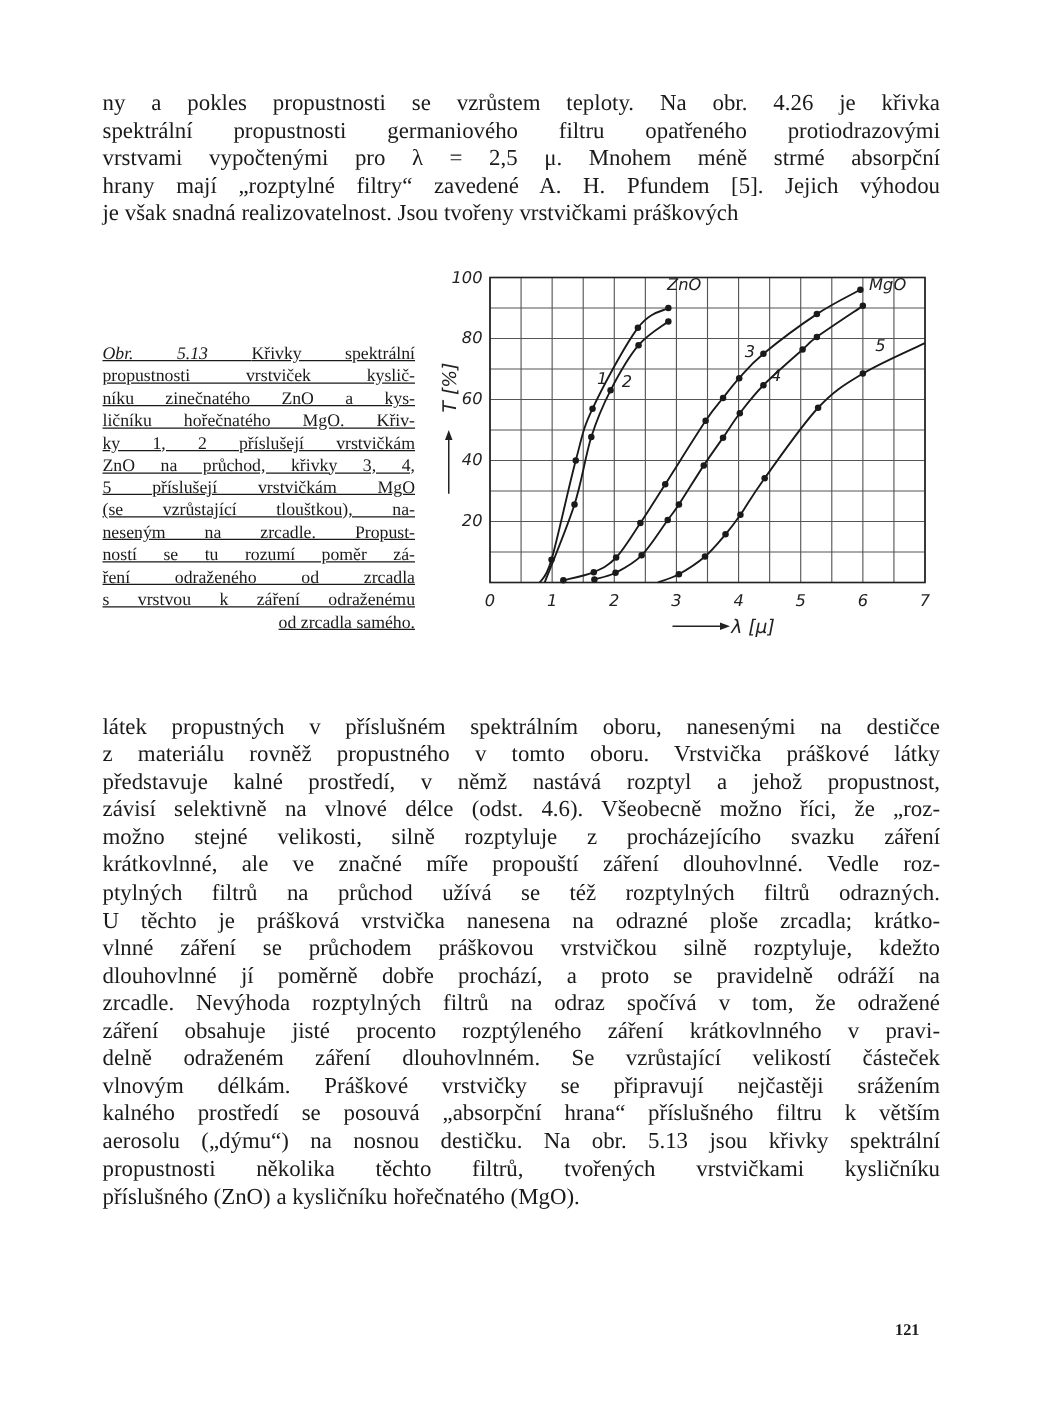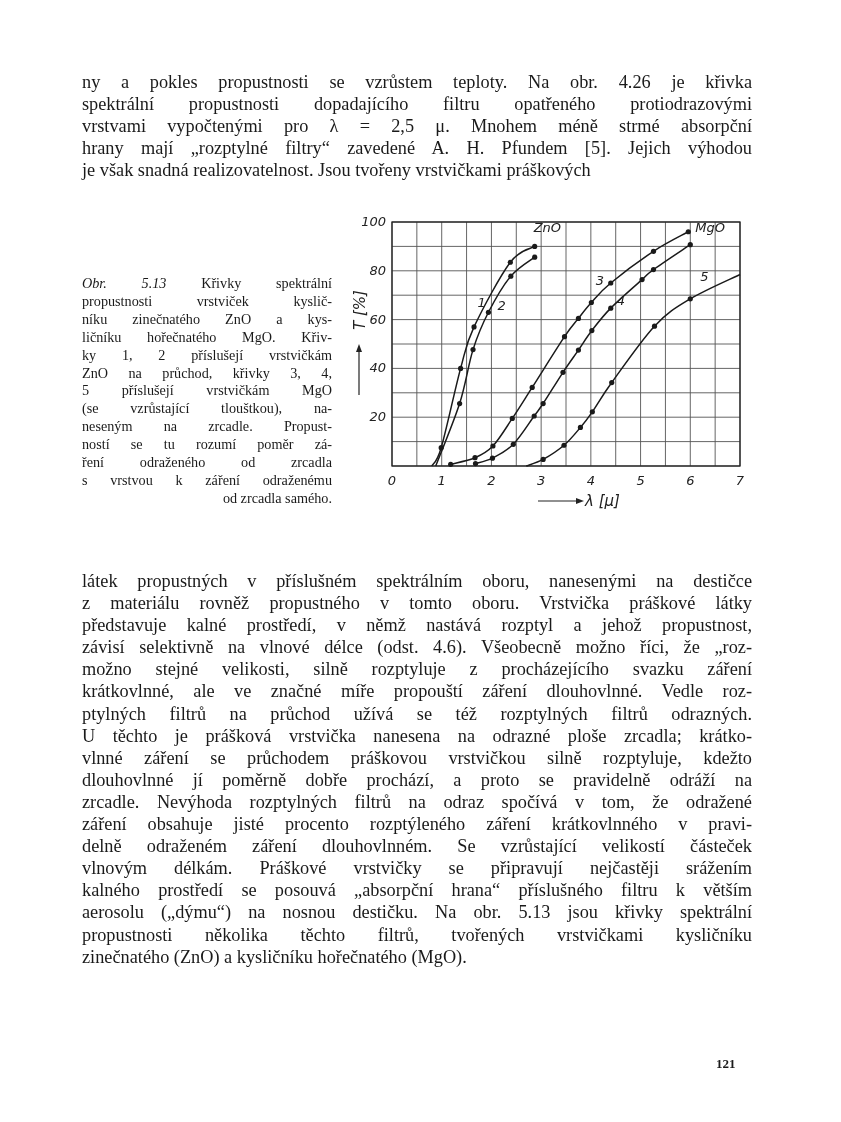--- a/index.html
+++ b/index.html
@@ -16,38 +16,38 @@
   }
   .para .line { display: block; text-align: justify; text-align-last: justify; white-space: nowrap; }
   .para .line.last { text-align-last: left; }
   #para-top { top: 71px; font-family: Liberation Serif, serif; }
   #para-bottom { top: 544px; margin-top: 26px; }
   .caption {
     position: absolute; left: 82px; top: 275px; width: 250px;
     font-family: "Liberation Serif", "DejaVu Serif", serif;
     font-size: 14.2px; line-height: 17.9px; margin: 0;
   }
-  .caption .line { display: block; text-align: justify; text-align-last: justify; white-space: nowrap; }
+  .caption .line { display: block; text-align: justify; text-align-last: justify; white-space: nowrap; text-decoration: underline; }
   .caption .line.right { text-align: left; text-align-last: right; }
   .caption i { font-style: italic; }
   .figure { position: absolute; left: 340px; top: 210px; width: 420px; height: 310px; }
   .figure svg { width: 420px; height: 310px; display: block; }
   .page-number {
     position: absolute; left: 716px; top: 1056px;
     font-family: "Liberation Serif", "DejaVu Serif", serif;
     font-size: 13px; font-weight: bold;
   }
   svg text { font-family: "DejaVu Sans", "Liberation Sans", sans-serif; font-style: italic; fill: #222; }
 </style>
 </head>
 <body>
 
 <div id="para-top" class="para">
     <span class="line">ny a pokles propustnosti se vzrůstem teploty. Na obr. 4.26 je křivka</span>
-    <span class="line">spektrální propustnosti dopadajícího filtru opatřeného protiodrazovými</span>
+    <span class="line">spektrální propustnosti germaniového filtru opatřeného protiodrazovými</span>
     <span class="line">vrstvami vypočtenými pro λ = 2,5 μ. Mnohem méně strmé absorpční</span>
     <span class="line">hrany mají „rozptylné filtry“ zavedené A. H. Pfundem [5]. Jejich výhodou</span>
     <span class="line last">je však snadná realizovatelnost. Jsou tvořeny vrstvičkami práškových</span>
   </div>
 
 <div class="caption">
   <span class="line"><i>Obr. 5.13</i> <span>Křivky spektrální</span></span>
   <span id="caption-rest"><span class="line">propustnosti vrstviček kyslič-</span><span class="line">níku zinečnatého ZnO a kys-</span><span class="line">ličníku hořečnatého MgO. Křiv-</span><span class="line">ky 1, 2 příslušejí vrstvičkám</span><span class="line">ZnO na průchod, křivky 3, 4,</span><span class="line">5 příslušejí vrstvičkám MgO</span><span class="line">(se vzrůstající tlouštkou), na-</span><span class="line">neseným na zrcadle. Propust-</span><span class="line">ností se tu rozumí poměr zá-</span><span class="line">ření odraženého od zrcadla</span><span class="line">s vrstvou k záření odraženému</span><span class="line right">od zrcadla samého.</span></span>
 </div>
 
@@ -165,16 +165,16 @@
     <span class="line">U těchto je prášková vrstvička nanesena na odrazné ploše zrcadla; krátko-</span>
     <span class="line">vlnné záření se průchodem práškovou vrstvičkou silně rozptyluje, kdežto</span>
     <span class="line">dlouhovlnné jí poměrně dobře prochází, a proto se pravidelně odráží na</span>
     <span class="line">zrcadle. Nevýhoda rozptylných filtrů na odraz spočívá v tom, že odražené</span>
     <span class="line">záření obsahuje jisté procento rozptýleného záření krátkovlnného v pravi-</span>
     <span class="line">delně odraženém záření dlouhovlnném. Se vzrůstající velikostí částeček</span>
     <span class="line">vlnovým délkám. Práškové vrstvičky se připravují nejčastěji srážením</span>
     <span class="line">kalného prostředí se posouvá „absorpční hrana“ příslušného filtru k větším</span>
     <span class="line">aerosolu („dýmu“) na nosnou destičku. Na obr. 5.13 jsou křivky spektrální</span>
     <span class="line">propustnosti několika těchto filtrů, tvořených vrstvičkami kysličníku</span>
-    <span class="line last">zinečnatého (ZnO) a kysličníku hořečnatého (MgO).</span>
+    <span class="line last">příslušného (ZnO) a kysličníku hořečnatého (MgO).</span>
   </div>
 
 <div class="page-number">121</div>
 
 </body></html>

